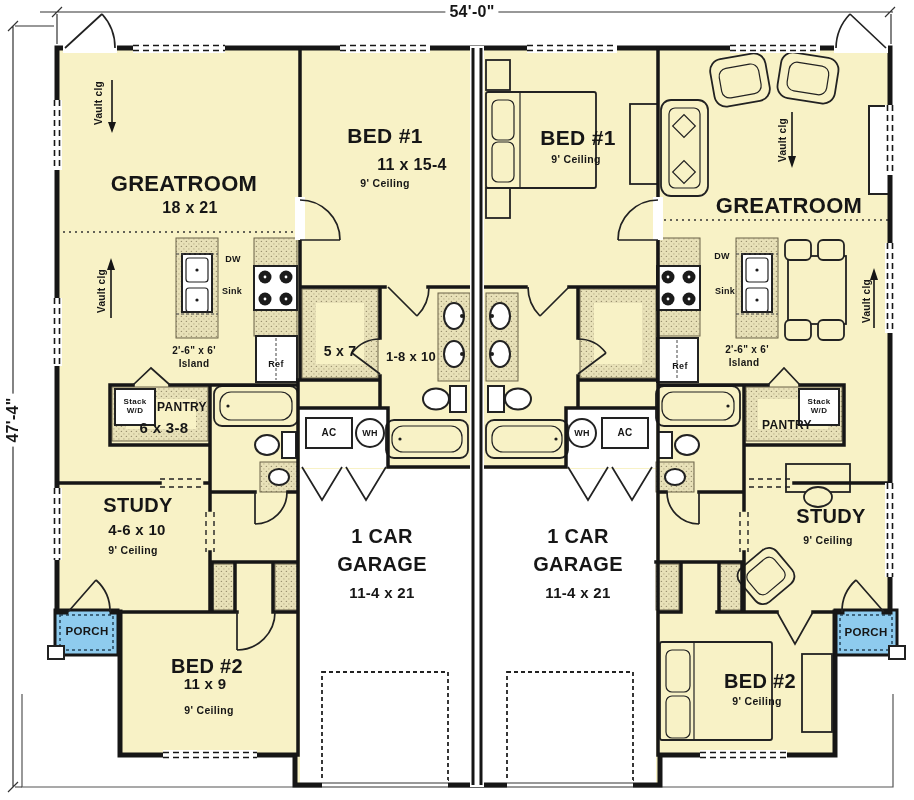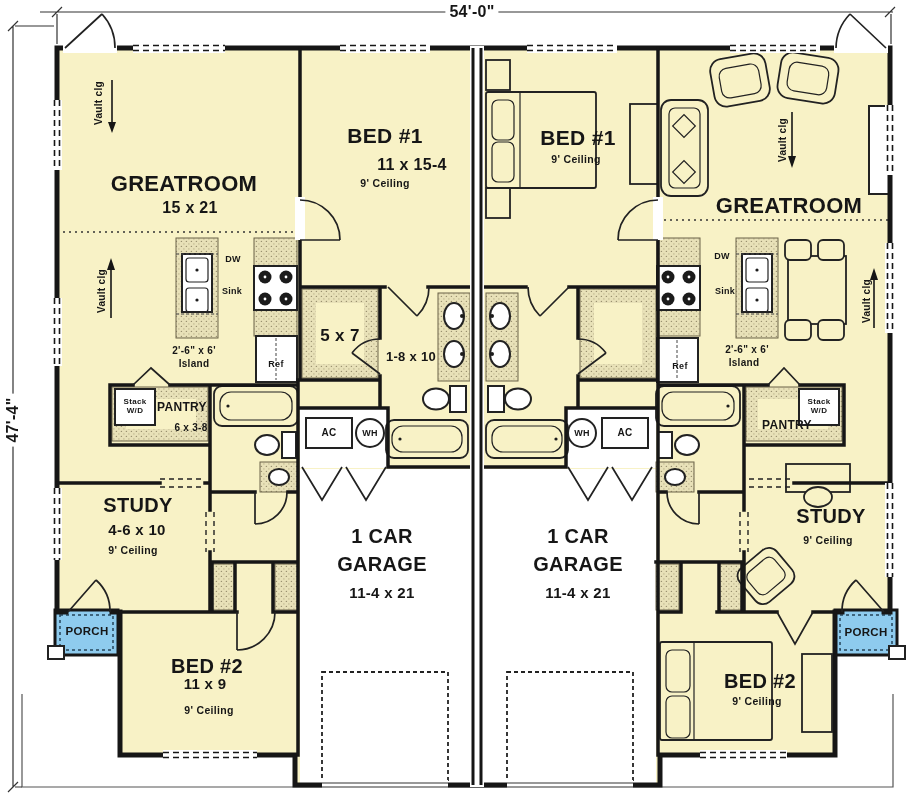--- a/index.html
+++ b/index.html
@@ -316,37 +316,37 @@
   <g>
     <path class="dim" d="M40,12 H893 M57,14 V44 M891,14 V44 M52,17 L62,7 M885,17 L895,7"></path>
     <path class="dim" d="M13,26 V787 M15,26 H54 M15,787 H22 M8,31 L18,21 M8,792 L18,782"></path>
   </g>
 </svg>
 
 <div class="labels">
       <div class="lbl bg" style="left: 472px; top: 12px; font-size: 16px; transform: translate(-50%, -50%);">54'-0"</div>
       <div class="lbl bg" style="left: 13px; top: 420px; font-size: 16px; transform: translate(-50%, -50%) rotate(-90deg);">47'-4"</div>
       <div class="lbl" style="left: 184px; top: 184px; font-size: 22px; transform: translate(-50%, -50%);">GREATROOM</div>
-      <div class="lbl" style="left: 190px; top: 208px; font-size: 16px; transform: translate(-50%, -50%);">15 x 21</div>
+      <div class="lbl" style="left: 190px; top: 208px; font-size: 16px; transform: translate(-50%, -50%);">18 x 21</div>
       <div class="lbl" style="left: 99px; top: 103px; font-size: 10px; transform: translate(-50%, -50%) rotate(-90deg);">Vault clg</div>
       <div class="lbl" style="left: 102px; top: 291px; font-size: 10px; transform: translate(-50%, -50%) rotate(-90deg);">Vault clg</div>
       <div class="lbl" style="left: 385px; top: 136px; font-size: 21px; transform: translate(-50%, -50%);">BED #1</div>
       <div class="lbl" style="left: 385px; top: 165px; font-size: 16px; transform: translate(-50%, -50%); margin-left: 27px;">11 x 15-4</div>
       <div class="lbl" style="left: 385px; top: 184px; font-size: 10.5px; font-weight: 600; transform: translate(-50%, -50%);">9' Ceiling</div>
       <div class="lbl" style="left: 233px; top: 259px; font-size: 9px; transform: translate(-50%, -50%);">DW</div>
       <div class="lbl" style="left: 232px; top: 291px; font-size: 9px; transform: translate(-50%, -50%);">Sink</div>
       <div class="lbl" style="left: 194px; top: 351px; font-size: 10px; transform: translate(-50%, -50%);">2'-6" x 6'</div>
       <div class="lbl" style="left: 194px; top: 364px; font-size: 10px; transform: translate(-50%, -50%);">Island</div>
       <div class="lbl" style="left: 276px; top: 364px; font-size: 9px; transform: translate(-50%, -50%);">Ref</div>
-      <div class="lbl" style="left: 340px; top: 336px; font-size: 17px; transform: translate(-50%, -50%);">5 x 7</div>
+      <div class="lbl" style="left: 340px; top: 352px; font-size: 14px; transform: translate(-50%, -50%);">5 x 7</div>
       <div class="lbl" style="left: 411px; top: 357px; font-size: 13px; transform: translate(-50%, -50%);">1-8 x 10</div>
       <div class="lbl" style="left: 135px; top: 407px; font-size: 8px; transform: translate(-50%, -50%);">Stack
 W/D</div>
       <div class="lbl" style="left: 182px; top: 408px; font-size: 12px; transform: translate(-50%, -50%);">PANTRY</div>
-      <div class="lbl" style="left: 191px; top: 428px; font-size: 10px; transform: translate(-50%, -50%);">6 x 3-8</div>
+      <div class="lbl" style="left: 164px; top: 428px; font-size: 15px; transform: translate(-50%, -50%);">6 x 3-8</div>
       <div class="lbl" style="left: 329px; top: 433px; font-size: 10px; transform: translate(-50%, -50%);">AC</div>
       <div class="lbl" style="left: 370px; top: 433px; font-size: 9px; transform: translate(-50%, -50%);">WH</div>
       <div class="lbl" style="left: 138px; top: 505px; font-size: 20px; transform: translate(-50%, -50%);">STUDY</div>
       <div class="lbl" style="left: 137px; top: 530px; font-size: 15px; transform: translate(-50%, -50%);">4-6 x 10</div>
       <div class="lbl" style="left: 133px; top: 551px; font-size: 10.5px; font-weight: 600; transform: translate(-50%, -50%);">9' Ceiling</div>
       <div class="lbl" style="left: 382px; top: 536px; font-size: 20px; transform: translate(-50%, -50%);">1 CAR</div>
       <div class="lbl" style="left: 382px; top: 564px; font-size: 20px; transform: translate(-50%, -50%);">GARAGE</div>
       <div class="lbl" style="left: 382px; top: 593px; font-size: 15px; transform: translate(-50%, -50%);">11-4 x 21</div>
       <div class="lbl" style="left: 87px; top: 631px; font-size: 11.5px; transform: translate(-50%, -50%);">PORCH</div>
       <div class="lbl" style="left: 207px; top: 666px; font-size: 20px; transform: translate(-50%, -50%);">BED #2</div>

